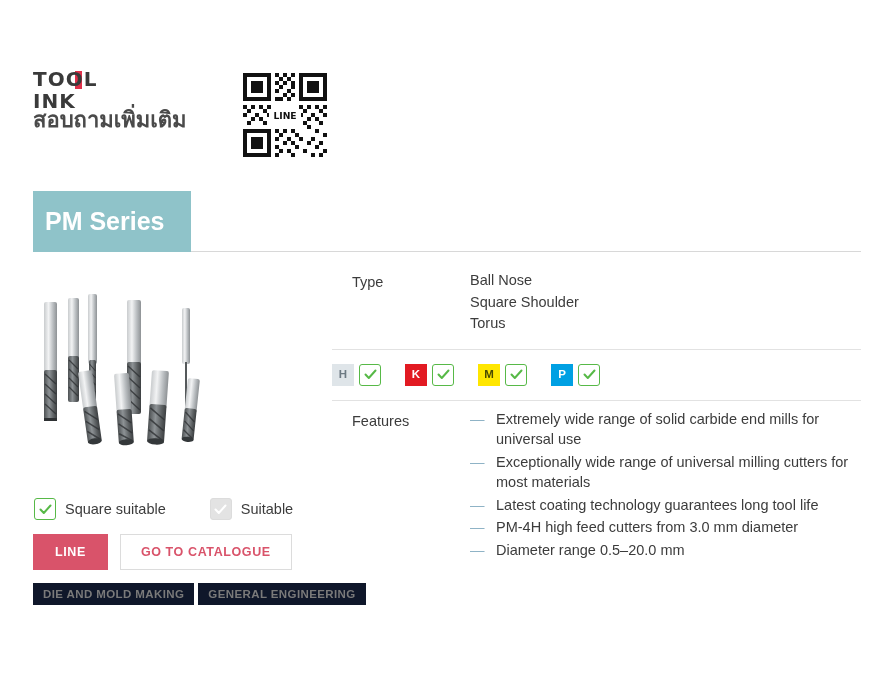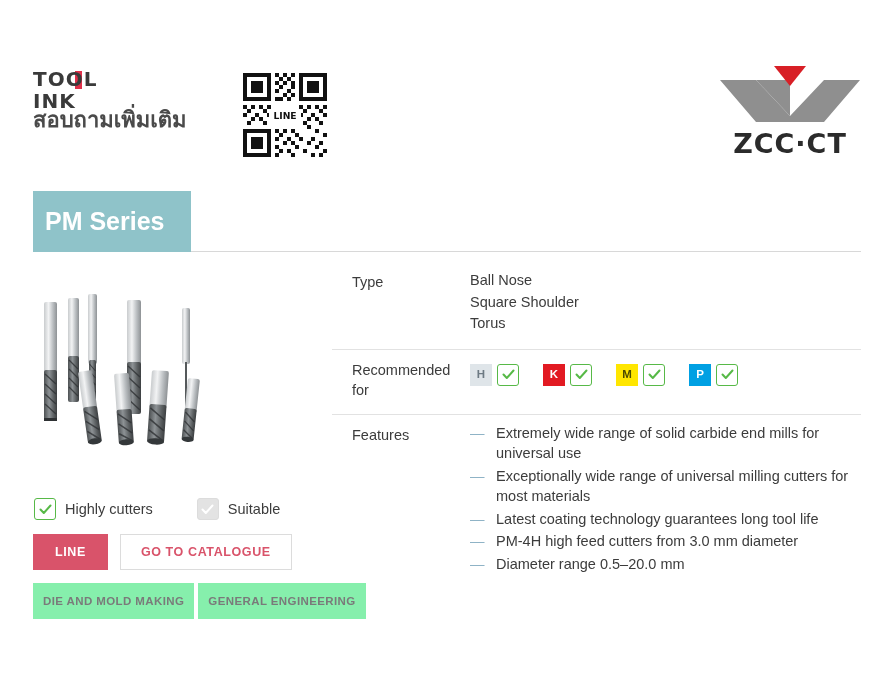--- a/index.html
+++ b/index.html
@@ -180,26 +180,26 @@
   }
 
   .tags {
     position: absolute;
     left: 33px;
     top: 583px;
     display: flex;
     gap: 4px;
   }
   .tag {
-    background: #86efac;
+    background: #0f172a;
     color: #7a7a7a;
     font-size: 11.5px;
     font-weight: bold;
     letter-spacing: 0.4px;
-    padding: 12px 10px;
+    padding: 5px 10px;
   }
 
   
   .spec {
     position: absolute;
     left: 332px;
     top: 262px;
     width: 529px;
   }
   .spec-row {
@@ -377,28 +377,20 @@
             <rect x="20" y="15" width="1" height="1"></rect>
           <rect x="17" y="16" width="1" height="1"></rect>
             <rect x="19" y="17" width="1" height="1"></rect>
         </g>
 
         <rect x="6.5" y="9" width="8" height="3.2" fill="#ffffff"></rect>
         <text x="10.5" y="11.5" font-size="2.3" text-anchor="middle" fill="#111111" font-family="DejaVu Sans, sans-serif" font-weight="bold">LINE</text>
       </svg>
     </div>
 
-    <div class="zcc">
-      <svg class="zcc-mark" width="156" height="66" viewBox="0 0 156 66">
-        <path d="M8 20 L44 20 L78 56 L112 20 L148 20 L112 62 L78 62 L44 62 Z" fill="#8f8f8f"></path>
-        <path d="M44 20 L78 20 L78 56 Z" fill="#8f8f8f"></path>
-        <path d="M62 6 L94 6 L78 26 Z" fill="#d81f26"></path>
-      </svg>
-      <div class="zcc-text">ZCC·CT</div>
-    </div>
   </div>
 
   <div class="series-tab">
     <span>PM Series</span>
   </div>
   <div class="tab-rule"></div>
 
   <div class="product-image">
     <svg width="230" height="180" viewBox="0 0 230 180">
       <defs>
@@ -475,21 +467,21 @@
       </g>
     </svg>
   </div>
 
   <div class="legend">
     <span class="chk chk-green">
       <svg width="13" height="13" viewBox="0 0 13 13">
           <path d="M1.5 6.5 L4.8 10 L11.5 2.5" stroke="#57b947" stroke-width="2" fill="none" stroke-linecap="round" stroke-linejoin="round"></path>
         </svg>
     </span>
-    <span>Highly cutters</span>
+    <span>Square suitable</span>
     <span class="gap"></span>
     <span class="chk chk-grey">
       <svg width="13" height="13" viewBox="0 0 13 13">
           <path d="M1.5 6.5 L4.8 10 L11.5 2.5" stroke="#ffffff" stroke-width="2" fill="none" stroke-linecap="round" stroke-linejoin="round"></path>
         </svg>
     </span>
     <span>Suitable</span>
   </div>
 
   <div class="buttons">
@@ -507,21 +499,20 @@
     <div class="spec-row">
       <div class="spec-label">Type</div>
       <div class="spec-value type-list">
         <div>Ball Nose</div>
         <div>Square Shoulder</div>
         <div>Torus</div>
       </div>
     </div>
 
     <div class="spec-row">
-      <div class="spec-label">Recommended for</div>
       <div class="spec-value">
         <div class="rec-row">
 
           <div class="rec-item">
             <span class="rec-letter h">H</span>
             <span class="chk chk-green">
               <svg width="13" height="13" viewBox="0 0 13 13">
                   <path d="M1.5 6.5 L4.8 10 L11.5 2.5" stroke="#57b947" stroke-width="2" fill="none" stroke-linecap="round" stroke-linejoin="round"></path>
                 </svg>
             </span>

